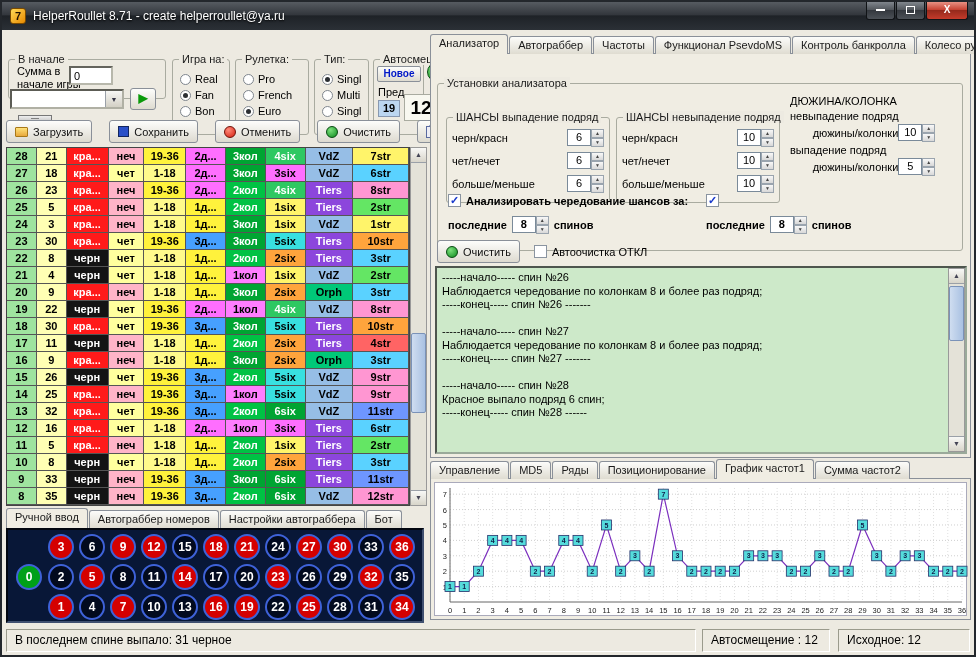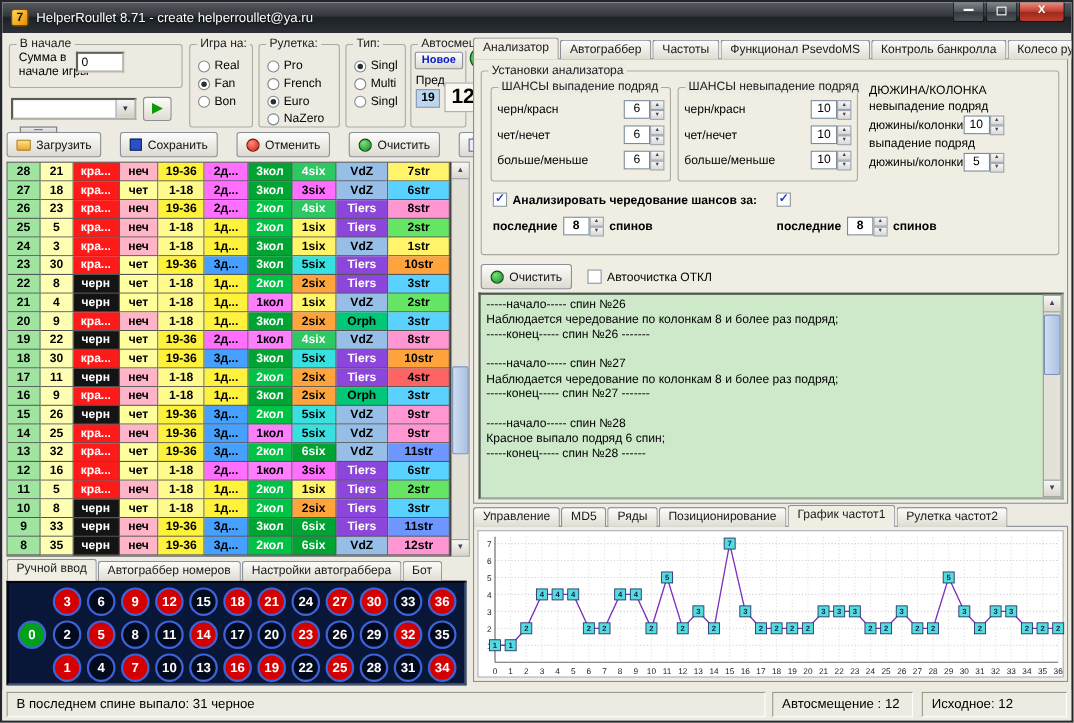--- a/index.html
+++ b/index.html
@@ -17,21 +17,21 @@
   #title-text { color:#FFFFFF; font-size:12px; text-shadow:0 1px 2px #000; }
   #winbtns { position:absolute; right:6px; top:0; display:flex; }
   .wbtn { width:29px; height:18px; margin-left:1px; border:1px solid #101316; border-top:none;
     background:linear-gradient(#80868D,#4C5157 50%,#34383E 50%,#4C5157);
     color:#fff; text-align:center; line-height:15px; font-size:10px; border-radius:0 0 3px 3px; cursor:default; }
   .wbtn.close { width:42px; background:linear-gradient(#E89183,#C43B2B 50%,#962A1C 50%,#C43B2B); font-weight:bold; }
   .glyph-min { display:inline-block; width:9px; border-bottom:2px solid #fff; margin-bottom:2px; }
   .glyph-max { display:inline-block; width:9px; height:8px; border:1px solid #fff; margin-top:4px; }
 
   
-  .grp { position:absolute; border:1px solid #A9ABA0; border-radius:3px; }
+  .grp { position:absolute; border:1px solid #A9ABA0; border-radius:3px;margin-top:19px; }
   .grp > .lbl { position:absolute; top:-7px; left:6px; background:#EDEAE1; padding:0 3px; color:#1A1A1A; white-space:nowrap; }
   .rrow { display:flex; align-items:center; height:16px; padding-left:7px; }
   .radio { display:inline-block; width:11px; height:11px; border-radius:50%; background:#fff;
     border:1px solid #7F868E; position:relative; margin-right:4px; flex:0 0 auto; }
   .radio.sel::after { content:""; position:absolute; left:2px; top:2px; width:5px; height:5px; border-radius:50%; background:#2B2F33; }
   .rpad { padding-top:11px; }
 
   
   #grp-start { left:6px; top:38px; width:158px; height:40px; }
   #sum-label { position:absolute; left:8px; top:5px; line-height:13px; }
@@ -106,21 +106,21 @@
 
   
   #analyzer-panel { position:absolute; left:428px; top:51px; width:541px; height:405px; background:#F0EDE3; border:1px solid #8A9099; }
   #grp-settings { left:6px; top:10px; width:526px; height:168px; border-color:#A9ABA0; }
   #grp-hit  { left:8px;  top:14px; width:164px; height:86px; }
   #grp-miss { left:178px; top:14px; width:164px; height:86px; }
   .srow { display:flex; justify-content:space-between; align-items:center; height:23px; padding:0 5px; }
   .srows { padding-top:8px; }
   #dozen-block { position:absolute; left:352px; top:8px; width:168px; }
   .dzline { margin:3px 0 2px 0; }
-  .dzrow { display:flex; justify-content:flex-start; align-items:center; margin:2px 0; }
+  .dzrow { display:flex; justify-content:center; align-items:center; margin:2px 0; }
   .spinner { display:inline-flex; height:17px; vertical-align:middle; }
   .spin-val { width:24px; background:#fff; border:1px solid #7A8A99; text-align:center; line-height:15px; font-size:11px; }
   .spin-btns { display:flex; flex-direction:column; width:13px; }
   .sb { flex:1; font-size:5px; line-height:7px; text-align:center; background:linear-gradient(#F8F8F8,#D8D8D8); border:1px solid #9AA4AE; color:#444; }
   .cb { display:inline-block; width:13px; height:13px; background:#fff; border:1px solid #8A94A0;
     text-align:center; line-height:11px; font-size:11px; color:#1A3ACC; font-weight:bold; }
   .cbrow { position:absolute; display:flex; align-items:center; gap:5px; font-weight:bold; }
   .lastline { position:absolute; display:flex; align-items:center; gap:5px; font-weight:bold; }
   #cb1 { left:10px; top:110px; } #last1 { left:10px; top:132px; }
   #cb2 { left:268px; top:110px; } #last2 { left:268px; top:132px; }
@@ -734,21 +734,21 @@
       </div>
     </div>
   </div>
 
   <div class="tabs" id="tabs-bottom">
       <span class="tab">Управление</span>
       <span class="tab">MD5</span>
       <span class="tab">Ряды</span>
       <span class="tab">Позиционирование</span>
       <span class="tab active">График частот1</span>
-      <span class="tab">Рулетка частот2</span>
+      <span class="tab">Сумма частот2</span>
     </div>
   <div id="chart-outer">
     <div id="chart-inner">
       <svg id="freq-chart" width="533" height="134">
           <line x1="15" y1="103.5945945945946" x2="527" y2="103.5945945945946" stroke="#CFCFCF" stroke-dasharray="1,2"></line>
           <text x="12" y="106.5945945945946" font-size="7.5" text-anchor="end" fill="#222">1</text>
           <line x1="15" y1="88.1891891891892" x2="527" y2="88.1891891891892" stroke="#CFCFCF" stroke-dasharray="1,2"></line>
           <text x="12" y="91.1891891891892" font-size="7.5" text-anchor="end" fill="#222">2</text>
           <line x1="15" y1="72.78378378378379" x2="527" y2="72.78378378378379" stroke="#CFCFCF" stroke-dasharray="1,2"></line>
           <text x="12" y="75.78378378378379" font-size="7.5" text-anchor="end" fill="#222">3</text>

